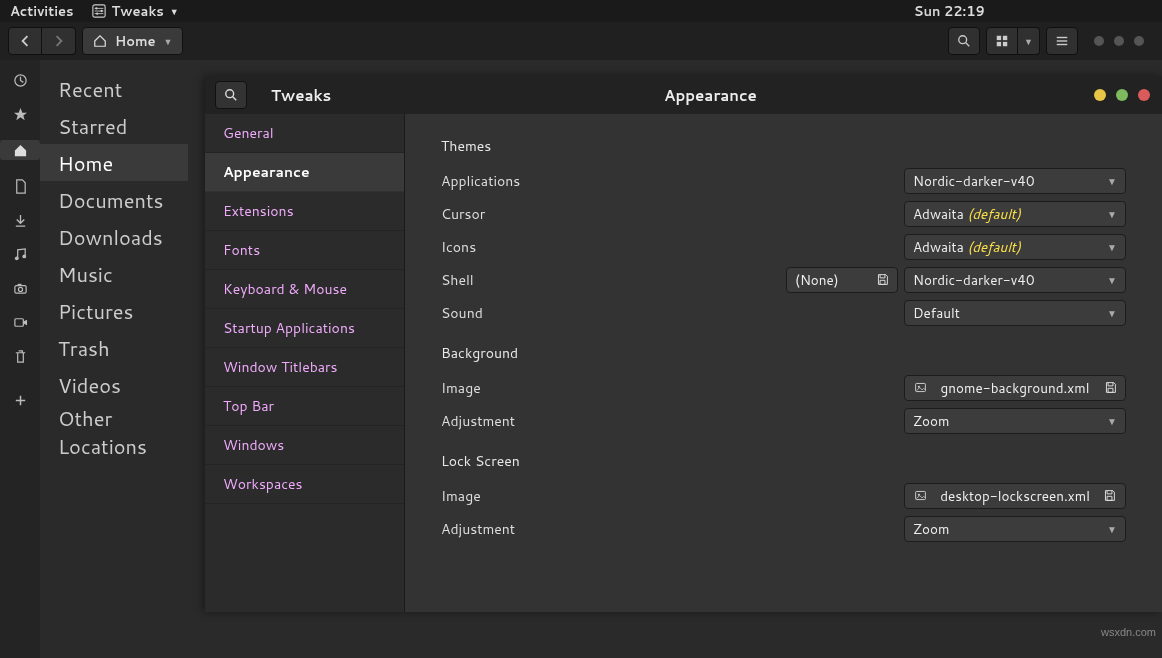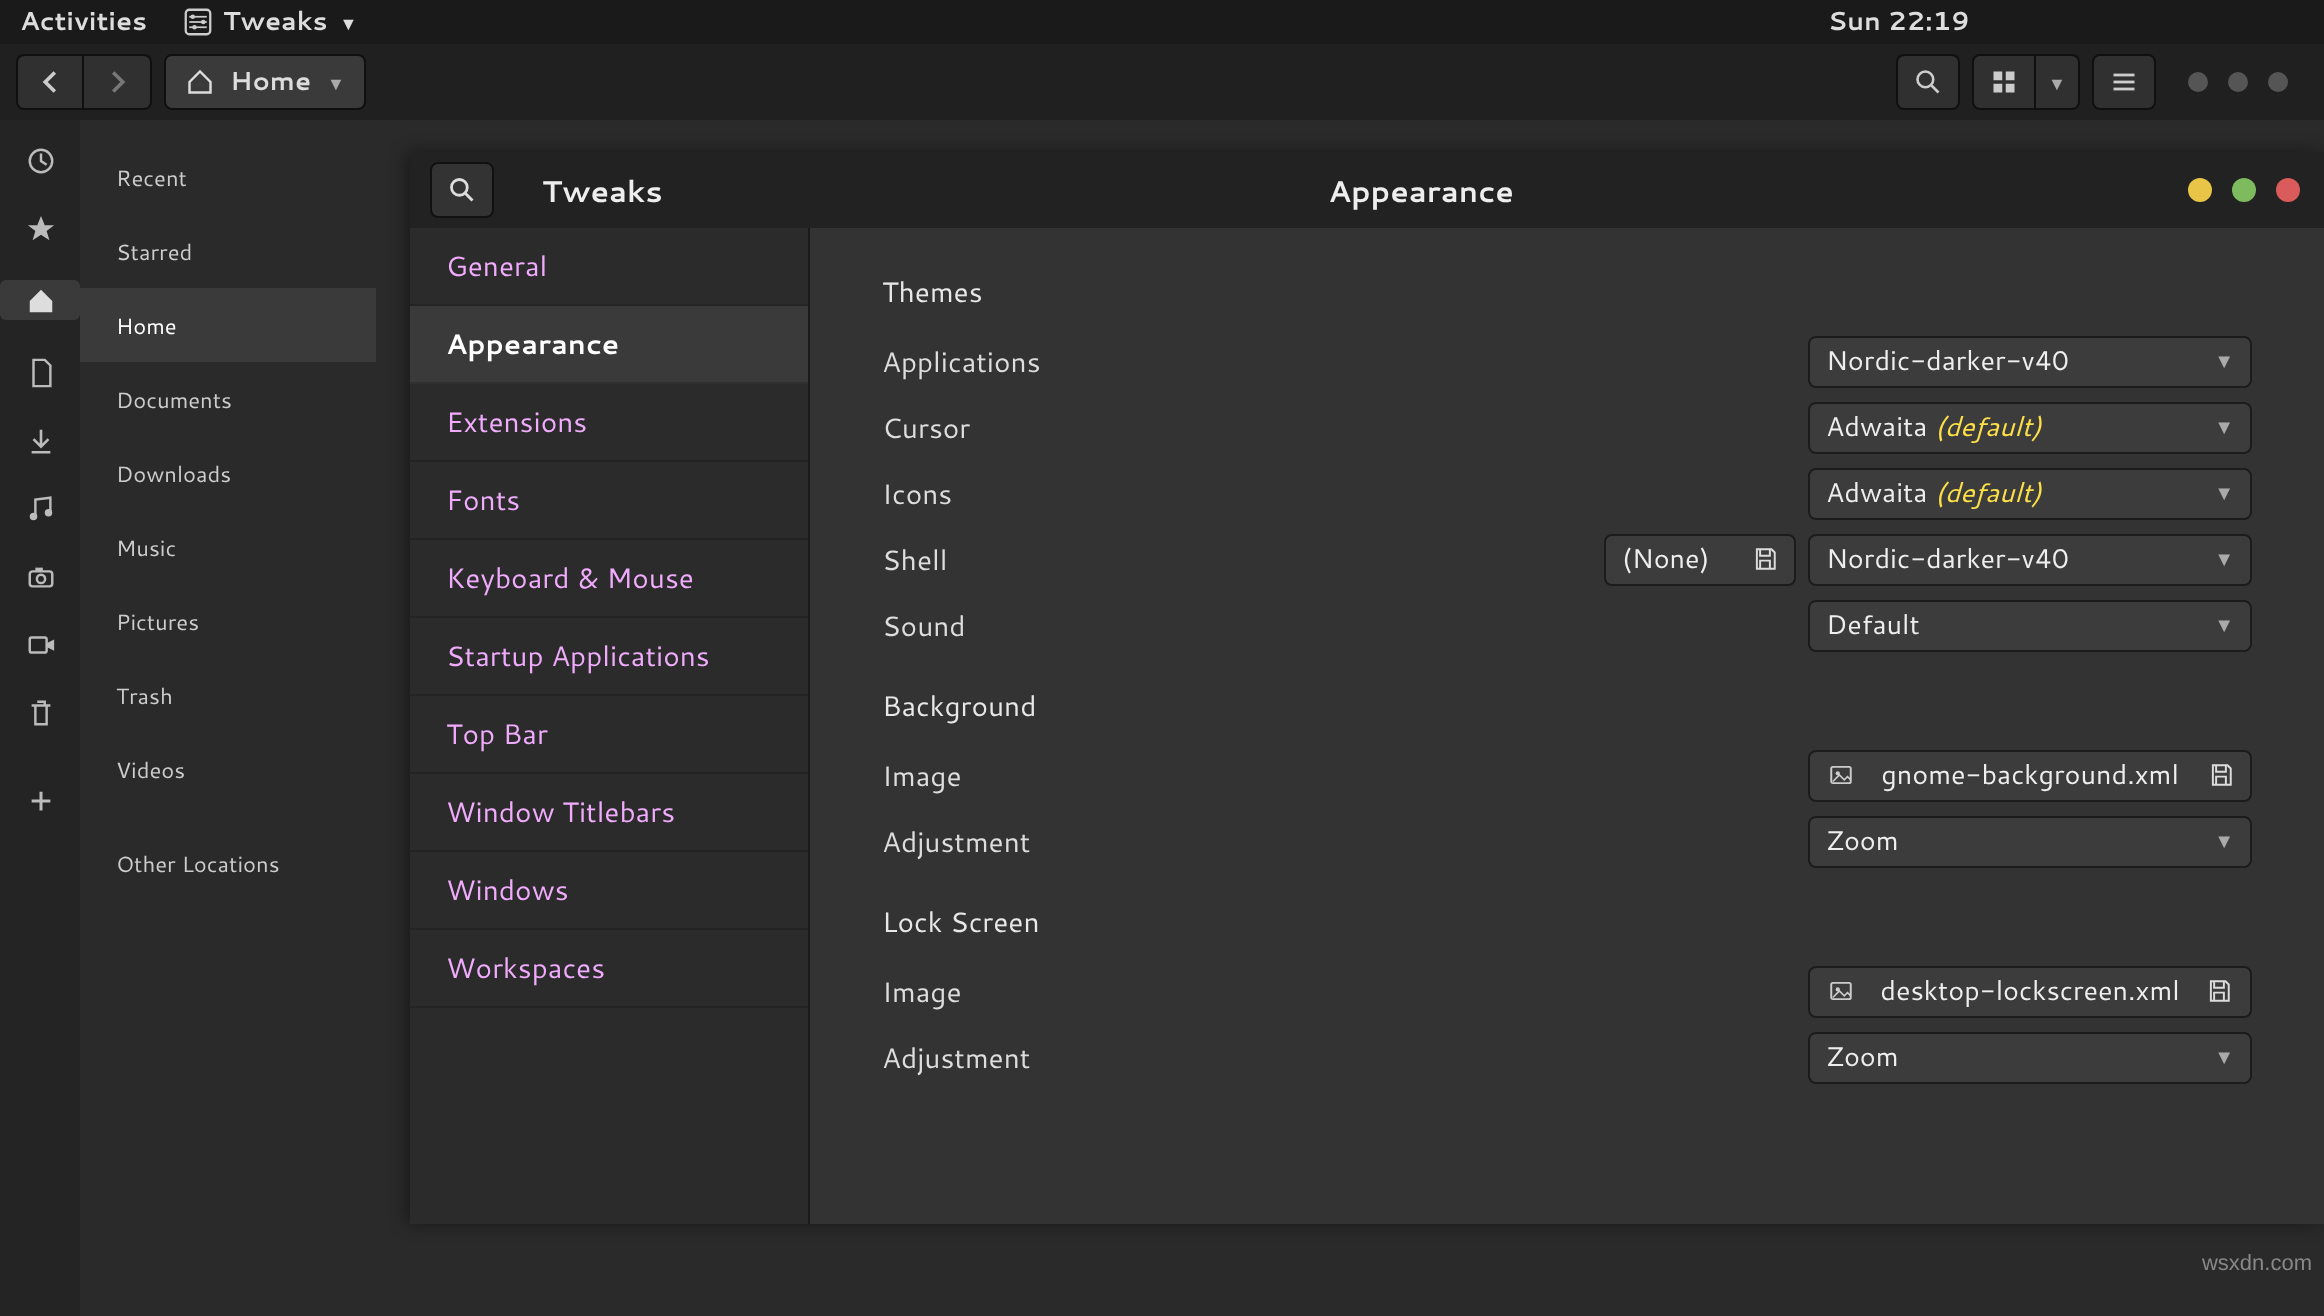--- a/index.html
+++ b/index.html
@@ -24,21 +24,21 @@
 .files-header .spacer { flex: 1; }
 .window-dots { display: flex; gap: 10px; padding: 0 10px; }
 .window-dots .dot { width: 10px; height: 10px; border-radius: 50%; background: #555; }
 
 
 .files-body { display: flex; height: 598px; background: #2a2a2a; }
 .files-iconstrip { width: 40px; background: #242424; display: flex; flex-direction: column; align-items: center; padding-top: 12px; gap: 18px; }
 .files-iconstrip .ic { width: 16px; height: 16px; color: #bbb; display:flex; align-items:center; justify-content:center; font-size:15px; }
 .files-iconstrip .ic.sel { background: #3a3a3a; border-radius:3px; padding:10px 12px; width:40px; }
 .files-labels { width: 148px; background: #2a2a2a; padding-top: 10px; }
-.files-labels .row { height: 37px; display: flex; align-items: center; padding-left: 18px; color: #ccc; font-size: 11px; }
+.files-labels .row { height: 37px; display: flex; align-items: center; padding-left: 18px; color: #ccc; font-size: 20px; }
 .files-labels .row.sel { background: #3a3a3a; color: #fff; }
 
 
 .tweaks-window { position: absolute; left: 205px; top: 76px; width: 957px; height: 536px; background: #2f2f2f; display: flex; flex-direction: column; box-shadow: -2px 0 8px rgba(0,0,0,0.4); }
 .tweaks-header { height: 38px; display: flex; align-items: center; background: #222; }
 .tweaks-header .searchbtn { width: 32px; height: 28px; margin-left: 10px; background: #333; border:1px solid #111; border-radius:4px; display:flex; align-items:center; justify-content:center; color:#ddd; }
 .tweaks-header .title-left { width: 160px; padding-left: 24px; color: #eee; font-weight: 700; font-size: 15px; }
 .tweaks-header .title-center { flex: 1; text-align: center; color: #eee; font-weight: 700; font-size: 15px; padding-right: 80px; }
 .tweaks-header .wbtns { display: flex; gap: 10px; padding-right: 12px; }
 .tweaks-header .wbtns .c { width: 12px; height: 12px; border-radius: 50%; }
@@ -52,21 +52,21 @@
 .tweaks-content { flex: 1; background: #333; padding: 22px 36px; overflow: auto; color: #ddd; }
 .section-title { font-weight: 400; font-size: 14px; color: #e8e8e8; margin-top: 14px; margin-bottom: 8px; }
 .section-title:first-child { margin-top: 0; }
 .setting-row { display: flex; align-items: center; height: 33px; }
 .setting-row .label { flex: 1; font-size: 14px; color: #ddd; }
 .setting-row .ctrl-area { display: flex; gap: 6px; align-items: center; }
 .combo { width: 222px; height: 26px; background: #3c3c3c; border: 1px solid #1c1c1c; border-radius: 4px; display: flex; align-items: center; padding: 0 8px; color: #eee; font-size: 13.5px; justify-content: space-between; }
 .combo .value .def { font-style: italic; color: #fde047; }
 .combo .caret { color: #aaa; font-size: 10px; }
 .pickbtn { height: 26px; background: #3c3c3c; border: 1px solid #1c1c1c; border-radius: 4px; display: flex; align-items: center; padding: 0 8px; gap: 8px; color: #eee; font-size: 13.5px; }
-.none-btn { width: 96px; justify-content: space-between; }
+.none-btn { width: 112px; justify-content: space-between; }
 .filebtn { width: 222px; justify-content: space-between; }
 .miniic { width: 14px; height: 14px; display:inline-flex; align-items:center; justify-content:center; color:#ccc; }
 
 .watermark { position:absolute; right:6px; bottom:20px; font-size:11px; color:#888; font-family: Arial, sans-serif; }
 
 svg { display: block; }
 </style>
 </head>
 <body>
 
@@ -238,22 +238,22 @@
     </div>
   </div>
   <div class="tweaks-body">
     <div class="tweaks-sidebar">
       <div class="item">General</div>
       <div class="item sel">Appearance</div>
       <div class="item">Extensions</div>
       <div class="item">Fonts</div>
       <div class="item">Keyboard &amp; Mouse</div>
       <div class="item">Startup Applications</div>
+      <div class="item">Window Titlebars</div>
       <div class="item">Top Bar</div>
-      <div class="item">Window Titlebars</div>
       <div class="item">Windows</div>
       <div class="item">Workspaces</div>
     </div>
     <div class="tweaks-content">
 
       <div class="section-title">Themes</div>
 
       <div class="setting-row">
         <div class="label">Applications</div>
         <div class="ctrl-area">

